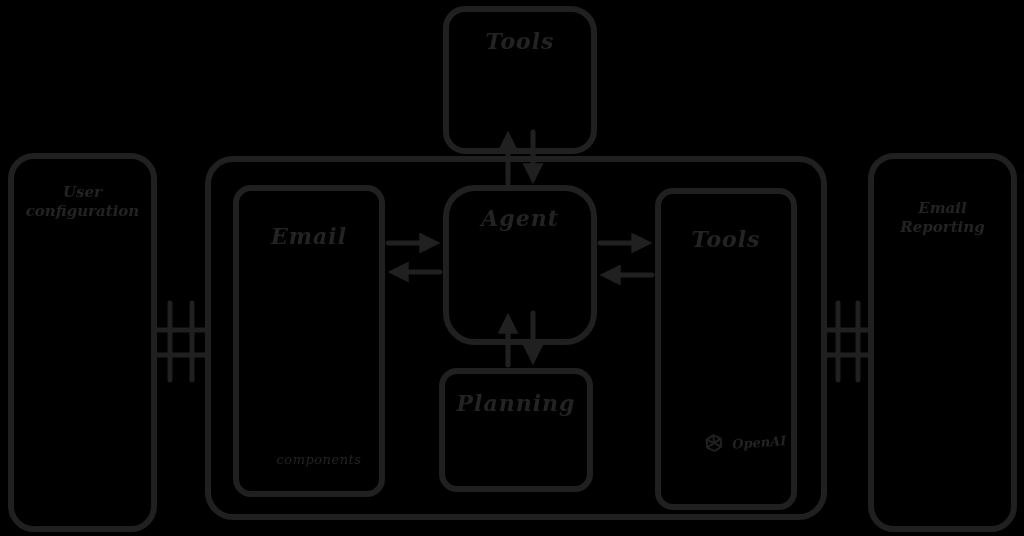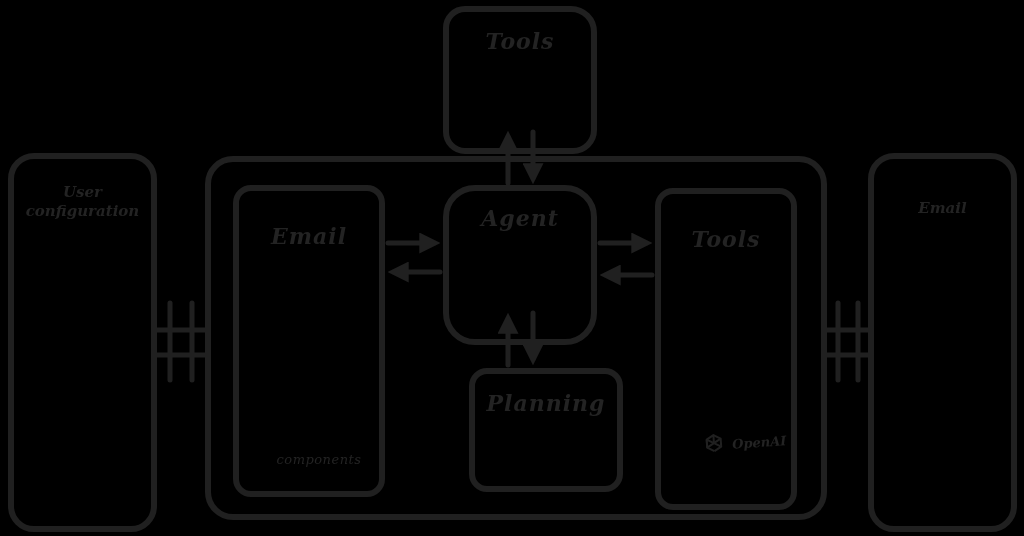--- a/index.html
+++ b/index.html
@@ -98,35 +98,36 @@
   <div class="box" style="left:8px;top:153px;width:149px;height:379px;border-radius:26px;">
     <div class="twoline" style="margin-top:24px;">
       <span>User</span>
       <span>configuration</span>
     </div>
   </div>
 
   <div class="box" style="left:868px;top:153px;width:149px;height:379px;border-radius:26px;">
     <div class="twoline" style="margin-top:40px;">
       <span>Email</span>
+      <span>Reporting</span>
     </div>
   </div>
 
   <div class="box" style="left:205px;top:156px;width:622px;height:364px;border-radius:28px;"></div>
 
   <div class="box" style="left:233px;top:185px;width:152px;height:312px;border-radius:18px;">
     <span class="title" style="margin-top:32px;">Email</span>
     <span class="note" style="bottom:24px;margin-left:20px;">components</span>
   </div>
 
   <div class="box" style="left:443px;top:185px;width:154px;height:160px;border-radius:32px;">
     <span class="title" style="margin-top:14px;">Agent</span>
   </div>
 
-  <div class="box" style="left:469px;top:368px;width:154px;height:124px;border-radius:18px;">
+  <div class="box" style="left:439px;top:368px;width:154px;height:124px;border-radius:18px;">
     <span class="title" style="margin-top:16px;">Planning</span>
   </div>
 
   <div class="box" style="left:655px;top:188px;width:142px;height:322px;border-radius:18px;">
     <span class="title" style="margin-top:32px;">Tools</span>
     <div class="provider" style="left:40px;bottom:48px;">
       <span style="display:inline-flex;">
         <svg width="26" height="26" viewBox="0 0 26 26">
           <g stroke="#202020" stroke-width="2" fill="none" stroke-linejoin="round">
             <path d="M13 3 L20 7 L20 15"></path>

